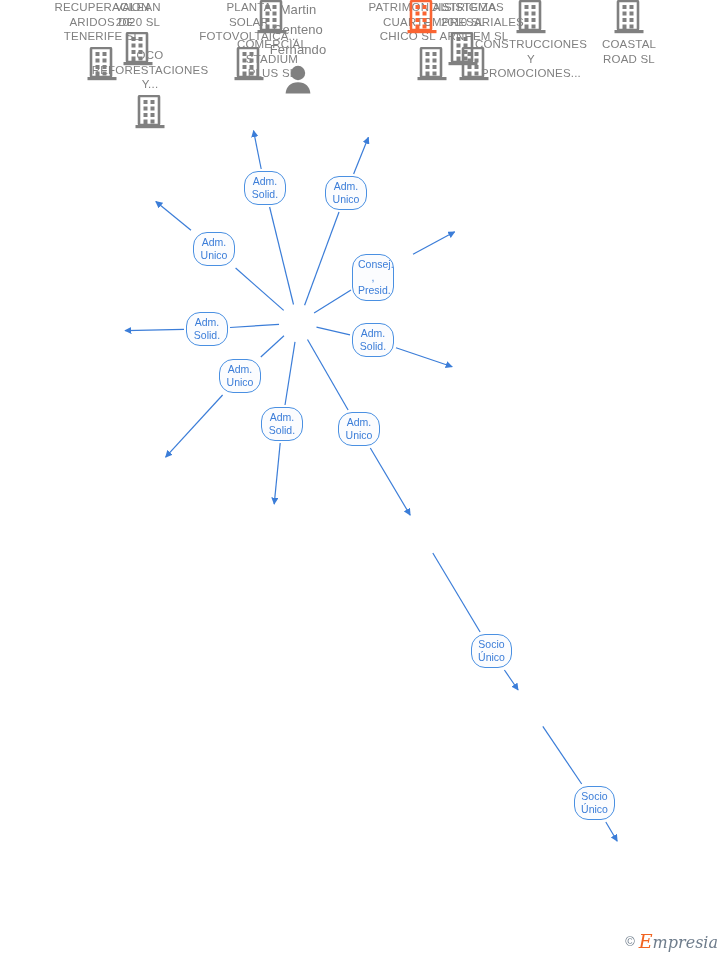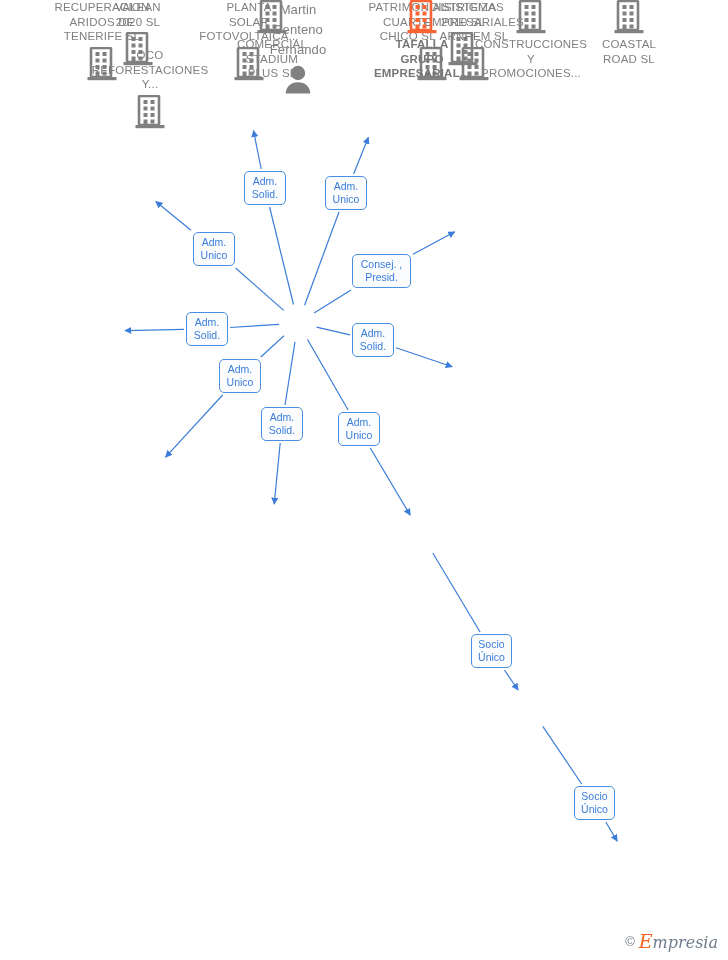--- a/index.html
+++ b/index.html
@@ -59,21 +59,21 @@
     display: block;
     line-height: 0;
   }
   .node.label-top .node-label { margin-bottom: 3px; }
   .node.label-bottom .node-label { margin-top: 3px; }
 
   .edge-label {
     position: absolute;
     background: #fbfcfe;
     border: 1px solid #4a90e2;
-    border-radius: 5px;
+    border-radius: 14px;
     color: #3b7dd8;
     font-size: 10.5px;
     line-height: 13px;
     padding: 3px 5px 3px 5px;
     text-align: center;
     white-space: pre-line;
     box-sizing: border-box;
     z-index: 5;
   }
   .footer {
@@ -286,23 +286,20 @@
             <rect x="8.5" y="5" width="4" height="4" fill="#FA6432"></rect>
             <rect x="15.5" y="5" width="4" height="4" fill="#FA6432"></rect>
             <rect x="8.5" y="11.5" width="4" height="4" fill="#FA6432"></rect>
             <rect x="15.5" y="11.5" width="4" height="4" fill="#FA6432"></rect>
             <rect x="8.5" y="18" width="4" height="4" fill="#FA6432"></rect>
             <rect x="15.5" y="18" width="4" height="4" fill="#FA6432"></rect>
             <rect x="8.5" y="24.5" width="4" height="5.5" fill="#FA6432"></rect>
             <rect x="15.5" y="24.5" width="4" height="4" fill="#FA6432"></rect>
             <rect x="0.5" y="30" width="29" height="3.2" fill="#FA6432"></rect>
           </svg></span>
-        <div class="node-label highlight">TAFALLA
-GRUPO
-EMPRESARIAL...</div>
       </div>
       <div class="node label-bottom" style="left: 531px;">
         <span class="node-icon"><svg width="30" height="34" viewBox="0 0 30 34" xmlns="http://www.w3.org/2000/svg">
             <rect x="4" y="1" width="20" height="29" rx="1" fill="none" stroke="#808080" stroke-width="2.6"></rect>
             <rect x="8.5" y="5" width="4" height="4" fill="#808080"></rect>
             <rect x="15.5" y="5" width="4" height="4" fill="#808080"></rect>
             <rect x="8.5" y="11.5" width="4" height="4" fill="#808080"></rect>
             <rect x="15.5" y="11.5" width="4" height="4" fill="#808080"></rect>
             <rect x="8.5" y="18" width="4" height="4" fill="#808080"></rect>
             <rect x="15.5" y="18" width="4" height="4" fill="#808080"></rect>
@@ -331,21 +328,21 @@
 ROAD  SL</div>
       </div>
     </div>
   <div id="labels-container">
       <div class="edge-label" style="left: 244px; top: 171px; width: 42px;">Adm.
 Solid.</div>
       <div class="edge-label" style="left: 325px; top: 176px; width: 42px;">Adm.
 Unico</div>
       <div class="edge-label" style="left: 193px; top: 232px; width: 42px;">Adm.
 Unico</div>
-      <div class="edge-label" style="left: 352px; top: 254px; width: 59px;">Consej. ,
+      <div class="edge-label" style="left: 352px; top: 254px; width: 42px;">Consej. ,
 Presid.</div>
       <div class="edge-label" style="left: 186px; top: 312px; width: 42px;">Adm.
 Solid.</div>
       <div class="edge-label" style="left: 352px; top: 323px; width: 42px;">Adm.
 Solid.</div>
       <div class="edge-label" style="left: 219px; top: 359px; width: 42px;">Adm.
 Unico</div>
       <div class="edge-label" style="left: 261px; top: 407px; width: 42px;">Adm.
 Solid.</div>
       <div class="edge-label" style="left: 338px; top: 412px; width: 42px;">Adm.

